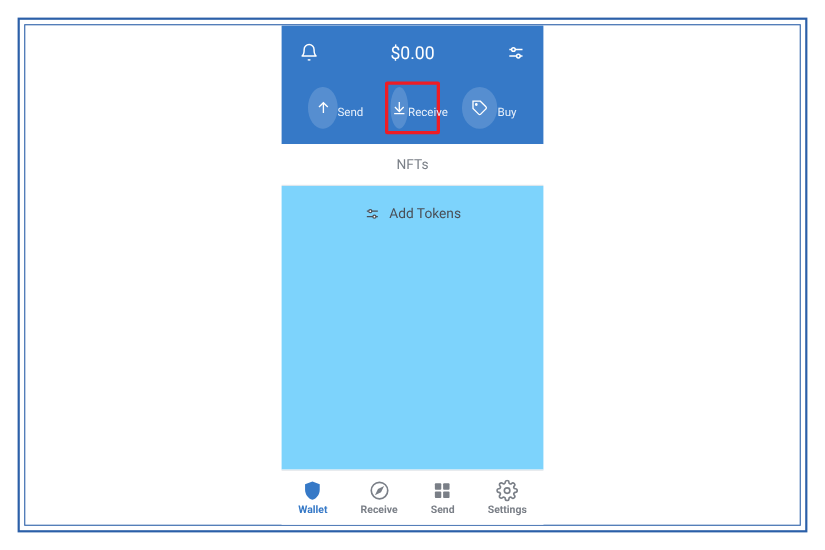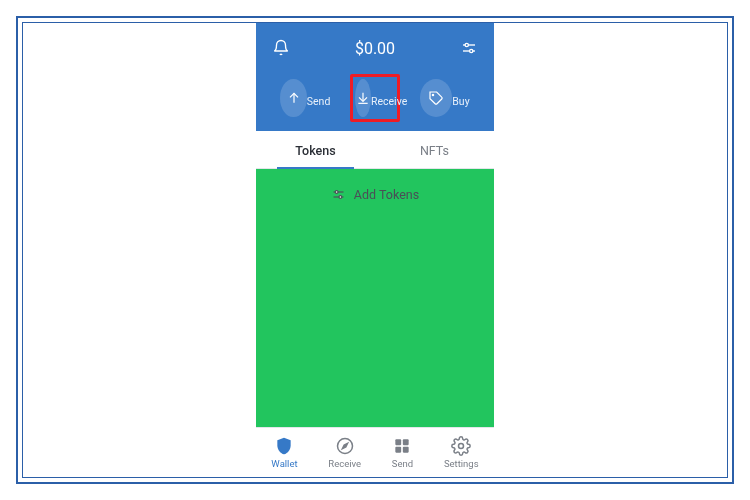--- a/index.html
+++ b/index.html
@@ -108,38 +108,39 @@
   .tab.active::after {
     content: "";
     position: absolute;
     left: 18%; right: 18%;
     bottom: -1px;
     height: 2px;
     background: #3679c7;
   }
   .content {
     flex: 1;
-    background: #22c55e;
+    background: #7dd3fc;
   }
   .add-tokens {
     display: flex;
     align-items: center;
     justify-content: center;
     gap: 8px;
     padding: 18px 0;
     font-size: 12.5px;
     color: #4a4f57;
   }
   .bottom-nav {
     display: flex;
     justify-content: space-around;
     align-items: center;
     height: 50px;
     border-top: 1px solid #e3e6ea;
     background: #fff;
+    font-weight: bold;
   }
   .nav-item {
     display: flex;
     flex-direction: column;
     align-items: center;
     gap: 2px;
     font-size: 9.5px;
     color: #7a7f87;
   }
   .nav-item.active { color: #3679c7; }
@@ -197,21 +198,20 @@
                 <path d="M20.6 13.5 13.5 20.6a2 2 0 0 1-2.8 0L3 13V3h10l7.6 7.6a2 2 0 0 1 0 2.9z"></path>
                 <circle cx="7.5" cy="7.5" r="1" fill="#fff"></circle>
               </svg>
             </div>
             <div class="action-label">Buy</div>
           </div>
         </div>
       </div>
 
       <div class="tabs">
-        <div class="tab active">Tokens</div>
         <div class="tab">NFTs</div>
       </div>
 
       <div class="content">
         <div class="add-tokens">
           <span>
             <svg width="15" height="15" viewBox="0 0 24 24" fill="none" stroke="#4a4f57" stroke-width="1.8">
               <line x1="4" y1="8" x2="20" y2="8"></line>
               <circle cx="9" cy="8" r="2.2" fill="#fff"></circle>
               <line x1="4" y1="16" x2="20" y2="16"></line>

